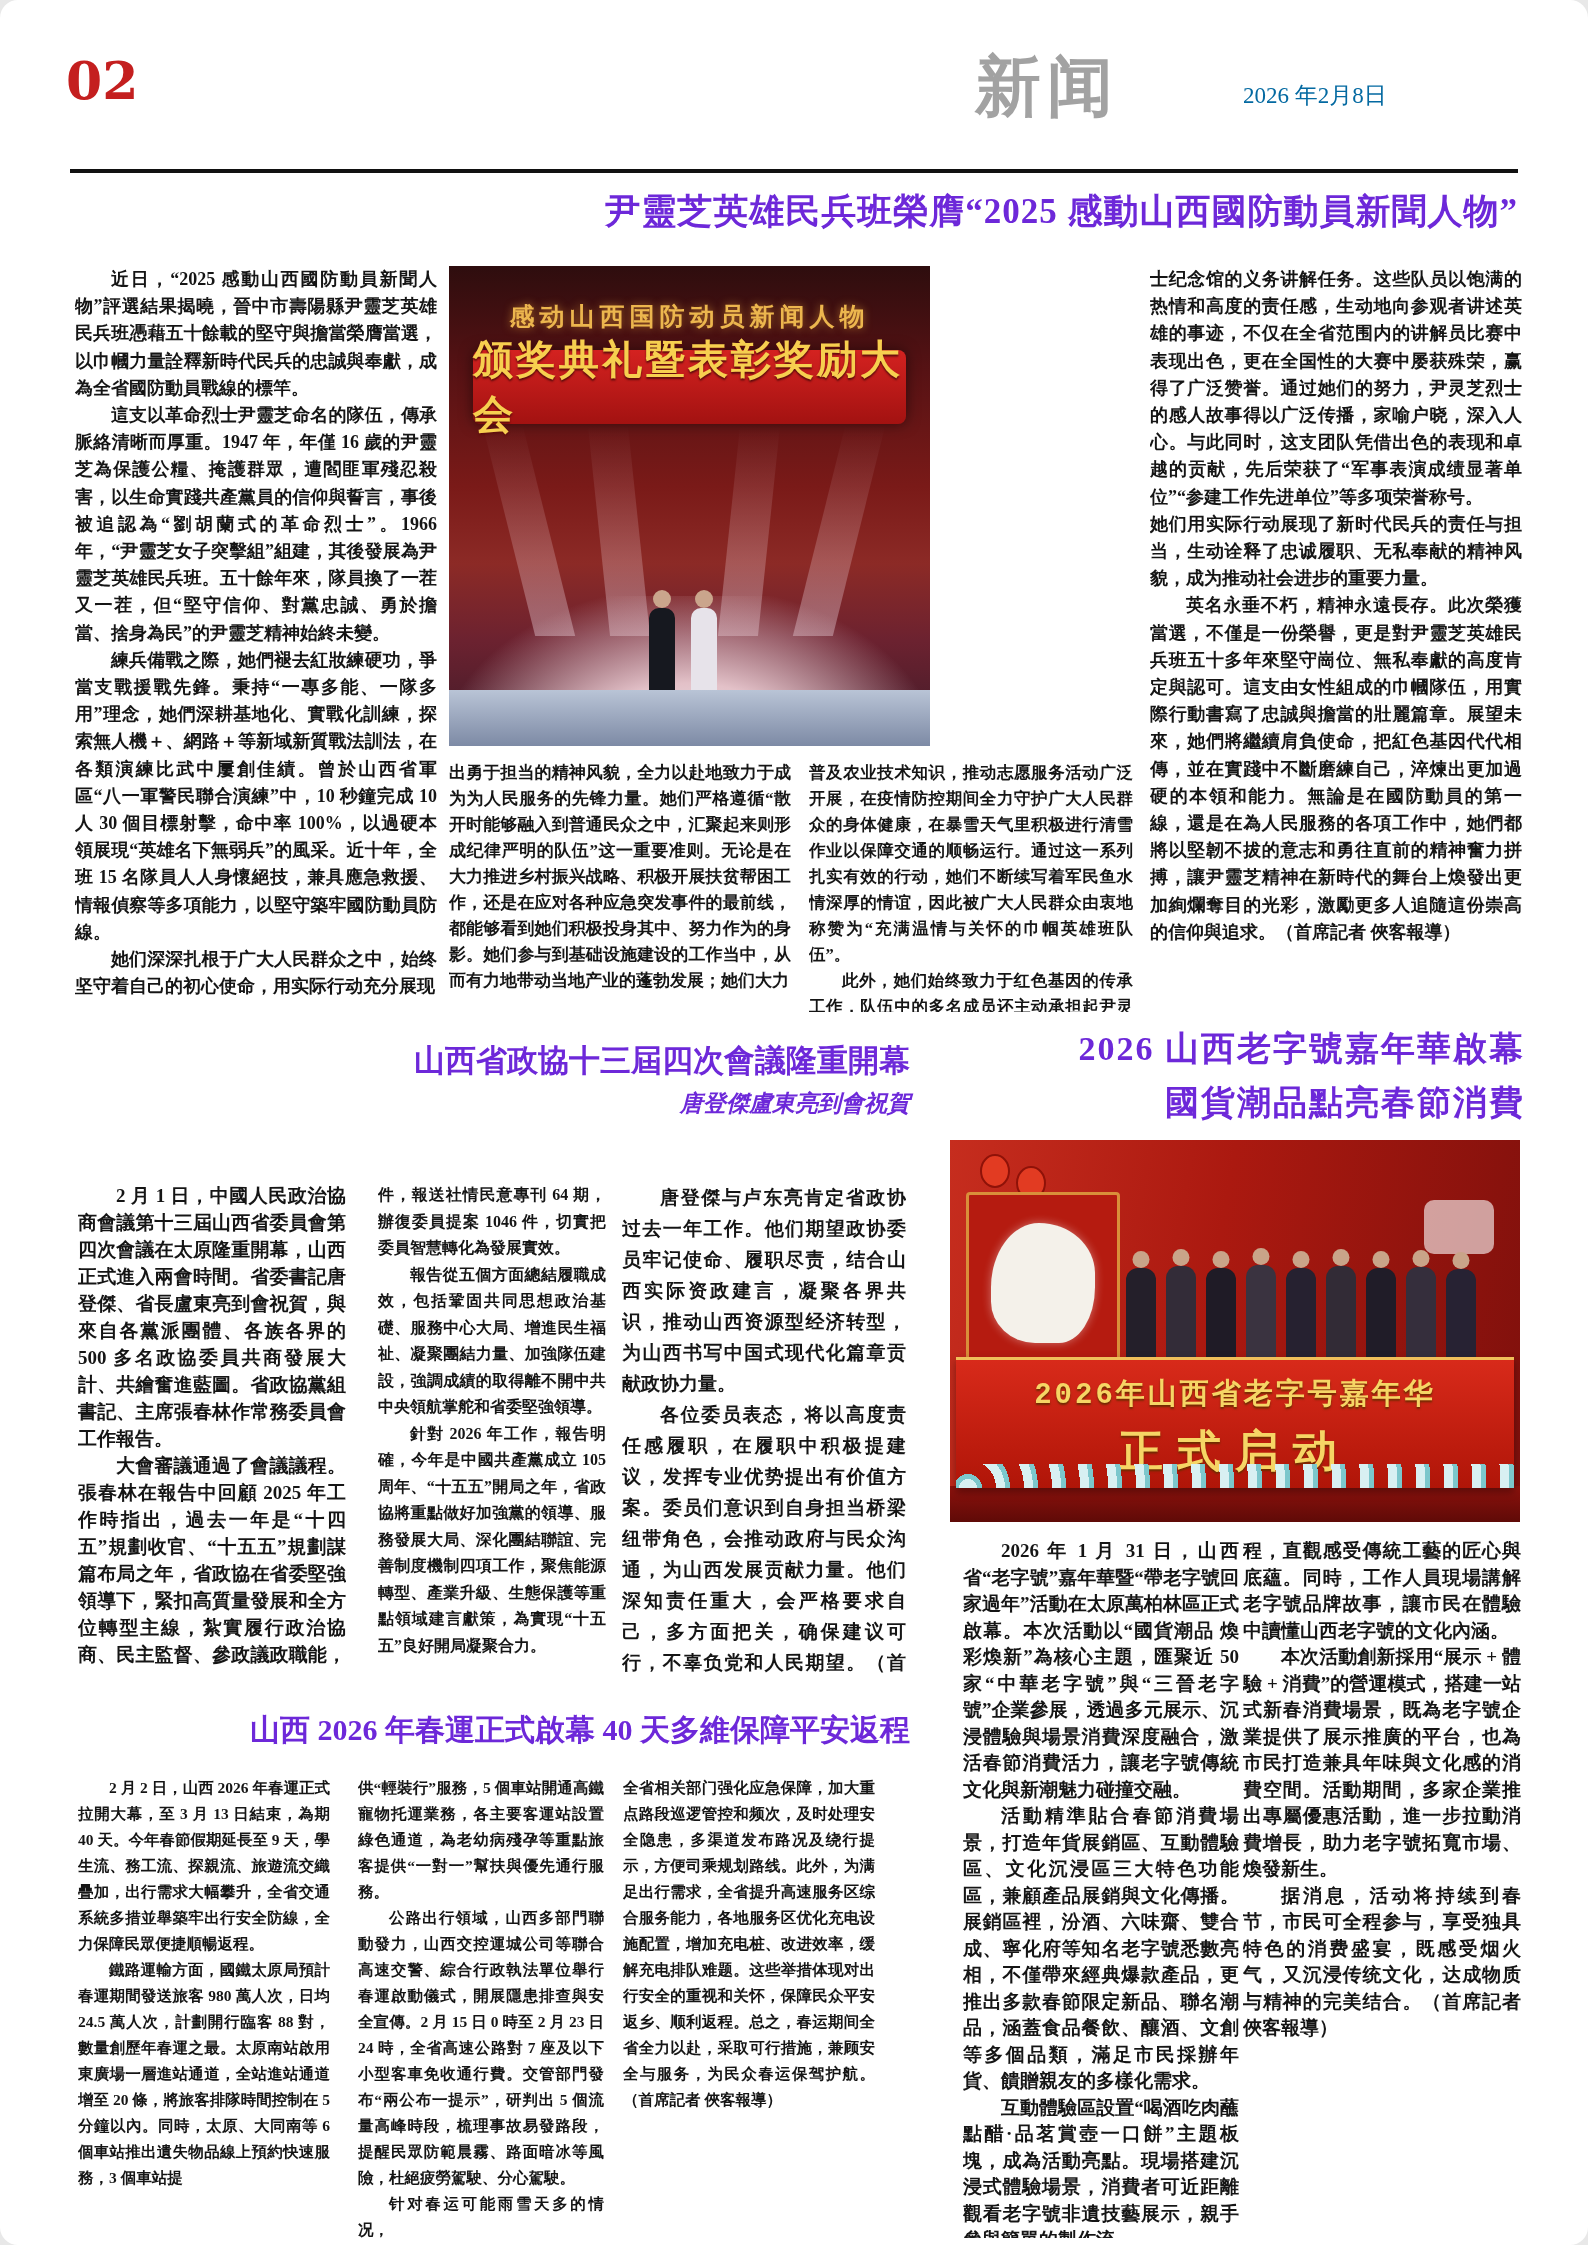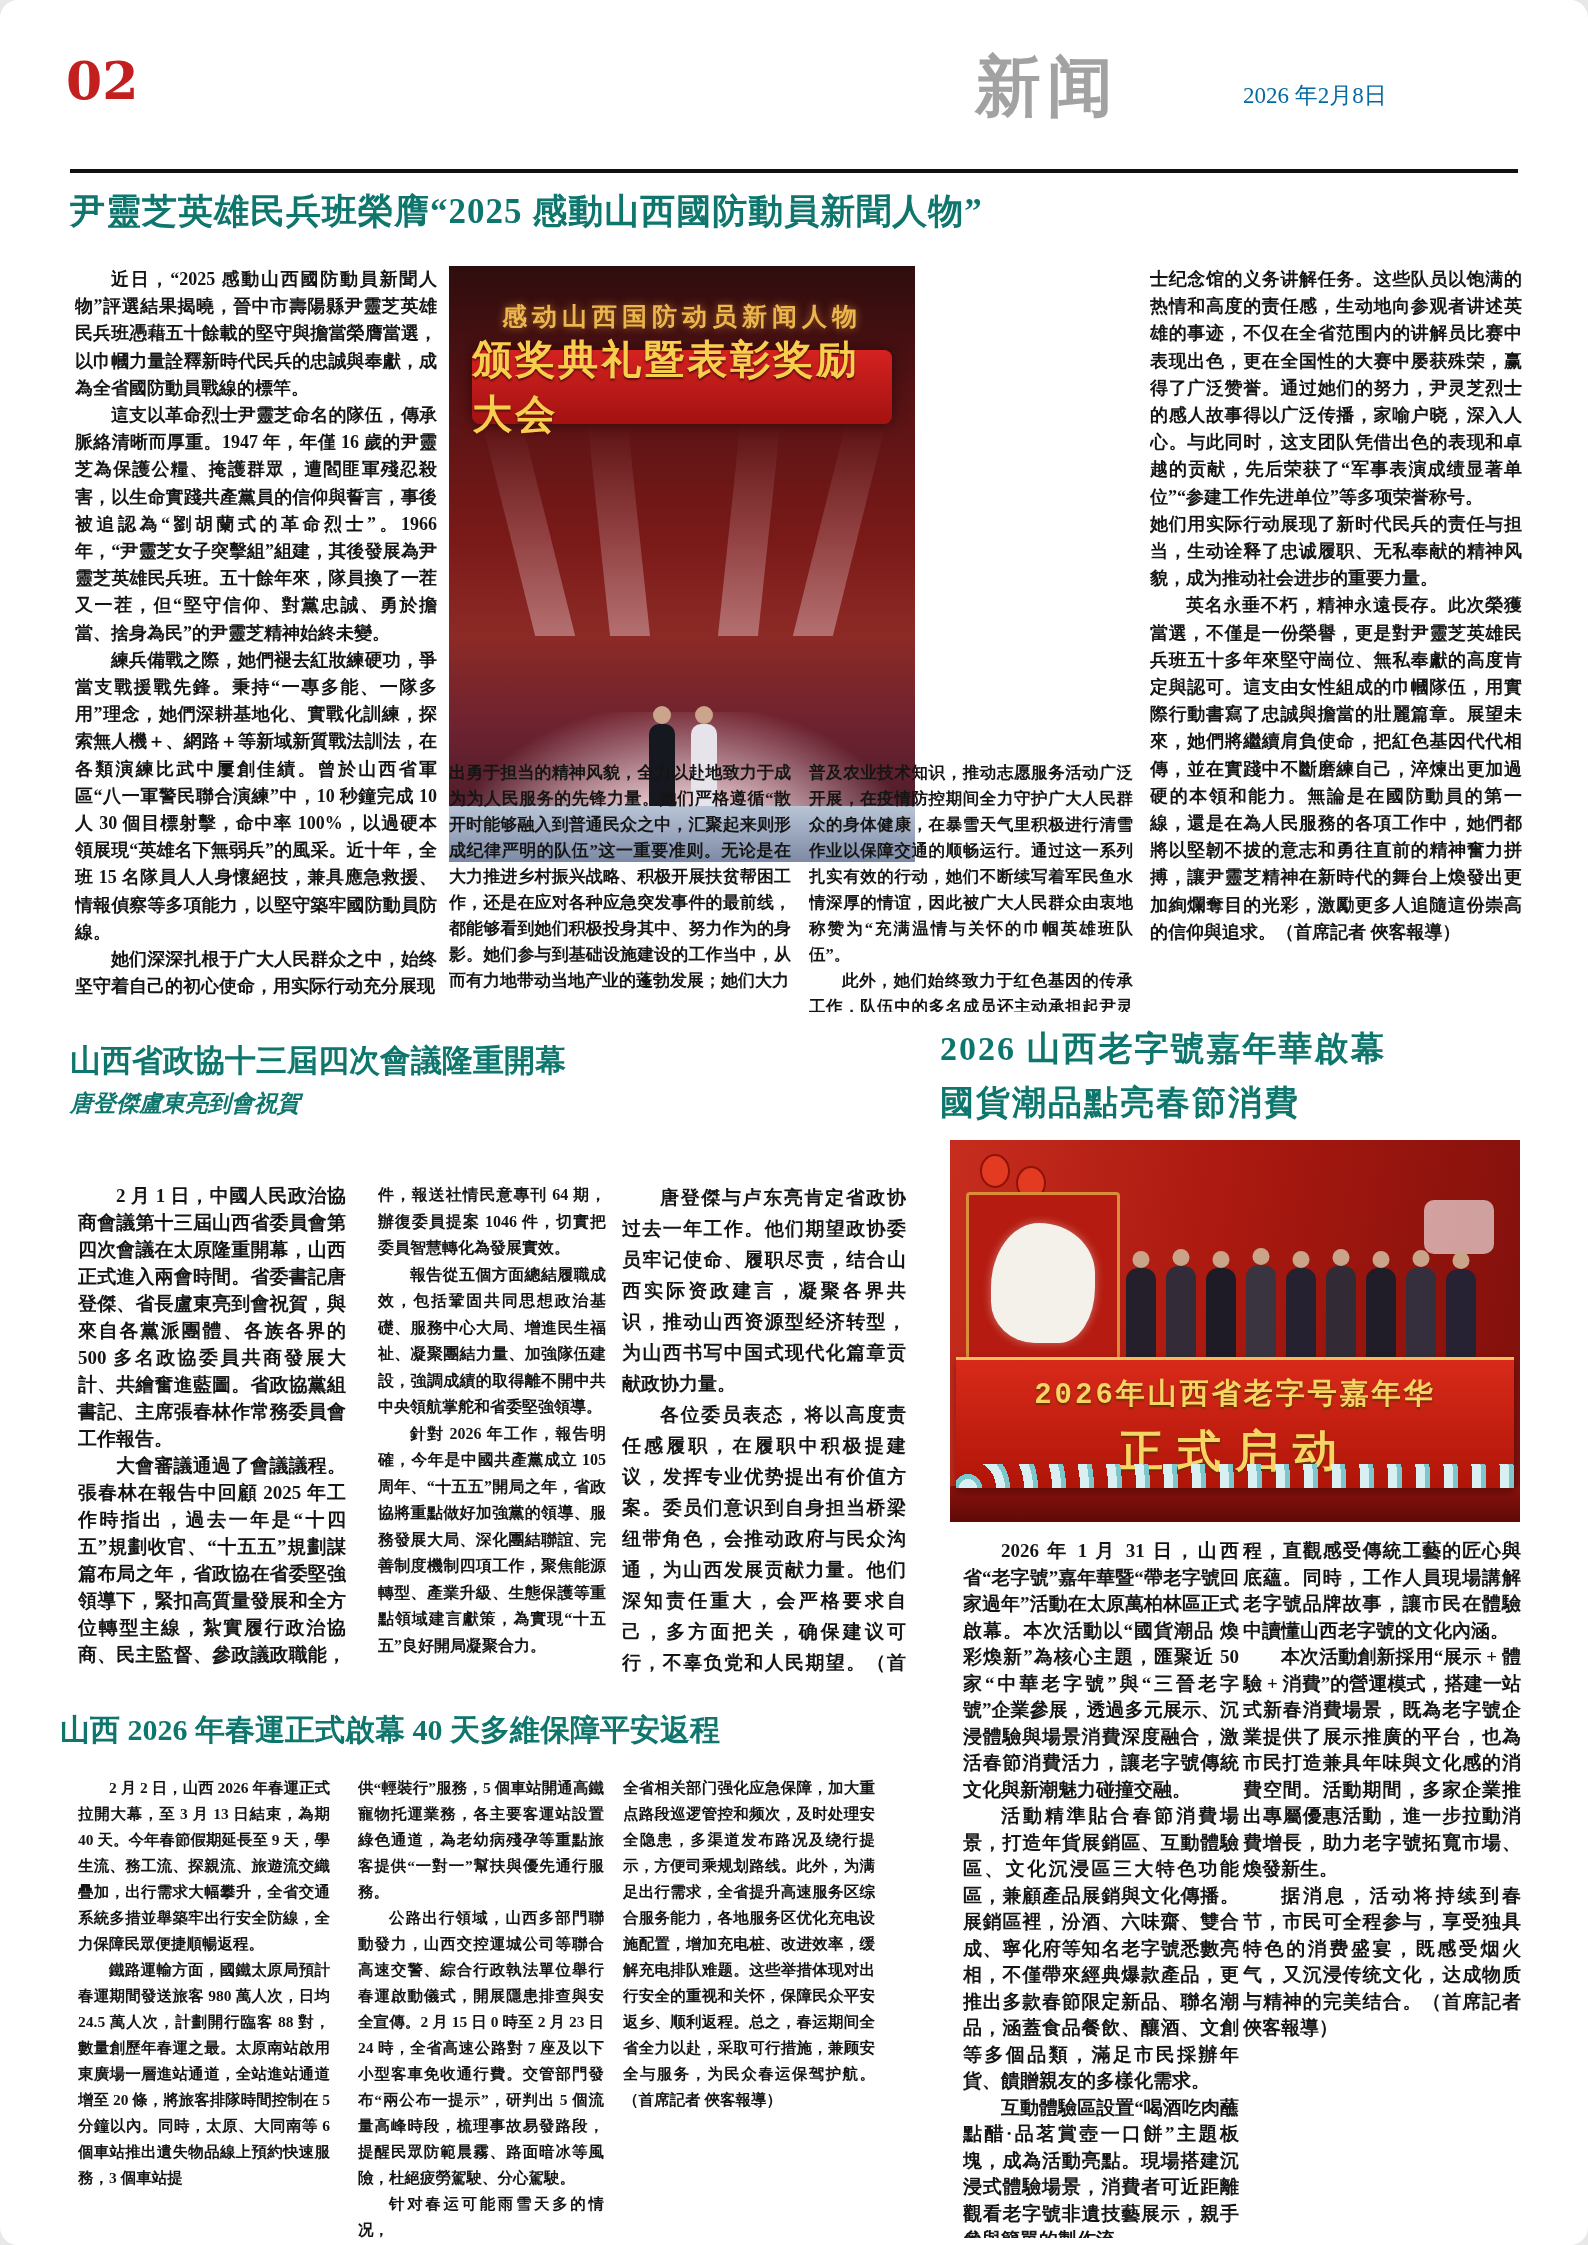--- a/index.html
+++ b/index.html
@@ -6,21 +6,21 @@
   .page{
     position:relative;width:1588px;height:2245px;margin:0 auto;background:#ffffff;
     font-family:"Liberation Serif","DejaVu Serif",serif;color:#151515;overflow:hidden;border-radius:18px;
   }
   
   .pagenum{position:absolute;left:66px;top:50px;font-size:52px;font-weight:bold;color:#c41f1f;font-family:"DejaVu Serif",serif;}
   .section{position:absolute;left:975px;top:42px;font-size:66px;font-weight:bold;color:#a2a2a2;letter-spacing:6px;}
   .pagedate{position:absolute;left:1243px;top:80px;font-size:23px;color:#0369a1;text-align:center;}
   .rule{position:absolute;left:70px;top:169px;width:1448px;height:4px;background:#111;}
   
-  .hl{position:absolute;text-align:left;font-weight:bold;color:#0f766e;}
+  .hl{position:absolute;text-align:right;font-weight:bold;color:#6d28d9;}
   .hl-a1{left:70px;top:188px;width:1448px;font-size:35px;letter-spacing:1px;}
   .hl-a2a{left:70px;top:1040px;width:840px;font-size:31px;}
   .hl-a2b{left:70px;top:1088px;width:840px;font-size:23px;font-style:italic;}
   .hl-a3{left:60px;top:1710px;width:850px;font-size:30px;}
   .hl-a4a{left:940px;top:1026px;width:585px;font-size:34px;letter-spacing:2px;}
   .hl-a4b{left:940px;top:1080px;width:585px;font-size:34px;letter-spacing:2px;}
   
   .txtcol{position:absolute;text-align:justify;overflow:hidden;font-weight:bold;}
   .txtcol p{margin:0;}
   .txtcol p.ind{text-indent:2em;}
@@ -30,22 +30,22 @@
   .c-a1c4{left:1150px;top:266px;width:372px;height:690px;font-size:18px;line-height:27.2px;}
   .c-a2a{left:78px;top:1182px;width:268px;height:486px;font-size:19px;line-height:27px;}
   .c-a2b{left:378px;top:1182px;width:228px;height:500px;font-size:16px;line-height:26.5px;}
   .c-a2c{left:622px;top:1182px;width:284px;height:500px;font-size:19px;line-height:31px;}
   .c-a3c1{left:78px;top:1775px;width:252px;height:465px;font-size:15.5px;line-height:26px;}
   .c-a3c2{left:358px;top:1775px;width:246px;height:468px;font-size:15.5px;line-height:26px;}
   .c-a3c3{left:623px;top:1775px;width:252px;height:468px;font-size:15.5px;line-height:26px;}
   .c-a4l{left:963px;top:1538px;width:276px;height:700px;font-size:19px;line-height:26.5px;}
   .c-a4r{left:1243px;top:1538px;width:278px;height:700px;font-size:19px;line-height:26.5px;}
   
-  .photo1{position:absolute;left:449px;top:266px;width:466px;height:596px;overflow:hidden;
-    background:linear-gradient(180deg,#2e0d0e 0%,#571214 22%,#7a1a18 46%,#8c2a26 62%,#6c2230 78%,#3c1a28 100%);}
+  .photo1{position:absolute;left:449px;top:266px;width:466px;height:480px;overflow:hidden;
+    background:linear-gradient(180deg,#2e0d0e 0%,#571214 22%,#7a1a18 46%,#8c2a26 62%,#6c2230 78%,#3c1a28 100%);padding-left:15px;}
   .p1-title{position:absolute;left:0;top:34px;width:100%;text-align:center;font-size:25px;font-weight:bold;
     color:#ecb64e;letter-spacing:5px;text-shadow:0 0 8px rgba(255,180,60,.55);}
   .p1-banner{position:absolute;left:5%;top:84px;width:90%;height:74px;
     background:linear-gradient(180deg,#d42220,#a31211);border-radius:8px;box-shadow:0 0 14px rgba(0,0,0,.5);
     display:flex;align-items:center;justify-content:center;}
   .p1-banner span{font-size:40px;font-weight:bold;color:#f7cf4f;letter-spacing:3px;text-shadow:0 2px 2px #5e0c0c;}
   .p1-beam{position:absolute;top:160px;width:40px;height:210px;background:linear-gradient(180deg,rgba(255,235,245,0) 0%,rgba(255,240,250,.35) 100%);}
   .p1-glow{position:absolute;left:0;bottom:0;width:100%;height:150px;
     background:radial-gradient(ellipse at 50% 115%, #f2f5fb 0%, #e3c1c8 35%, rgba(130,30,40,0) 75%);}
   .p1-stage{position:absolute;left:0;bottom:0;width:100%;height:56px;background:linear-gradient(180deg,#b9c4d6,#7d8aa5);}

